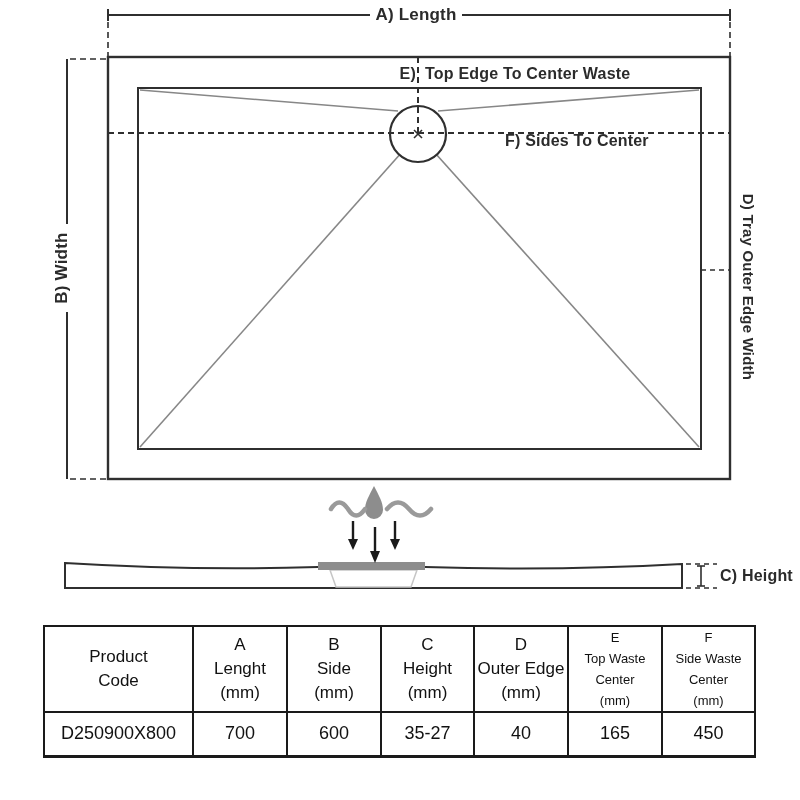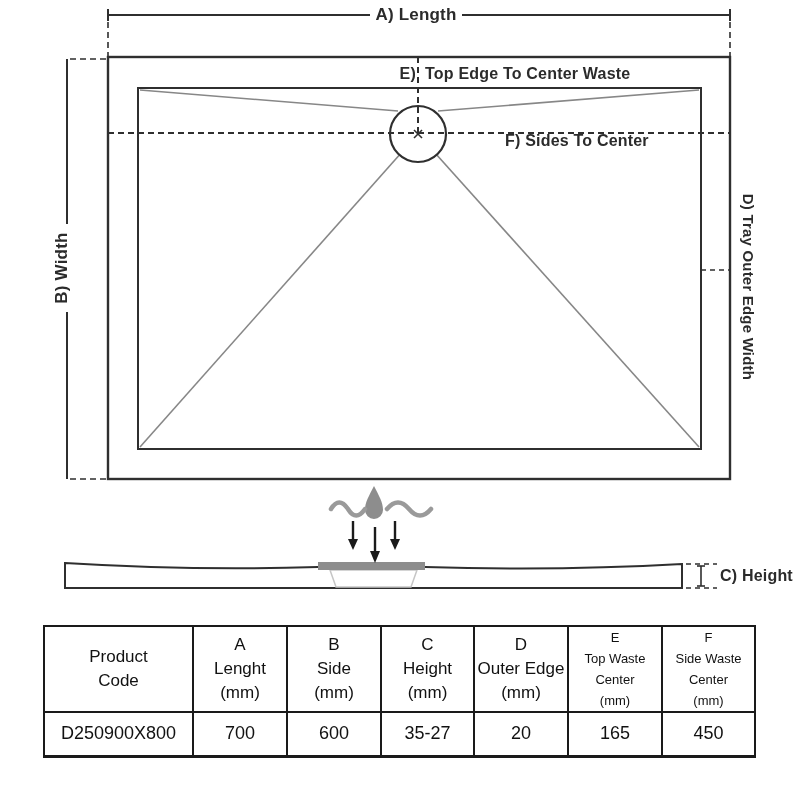--- a/index.html
+++ b/index.html
@@ -186,20 +186,20 @@
           <span class="hline">(mm)</span>
         </th>
       </tr>
     </thead>
     <tbody>
       <tr>
         <td>D250900X800</td>
         <td>700</td>
         <td>600</td>
         <td>35-27</td>
-        <td>20</td>
+        <td>40</td>
         <td>165</td>
         <td>450</td>
       </tr>
     </tbody>
   </table>
 
 </div>
 
 </body></html>

